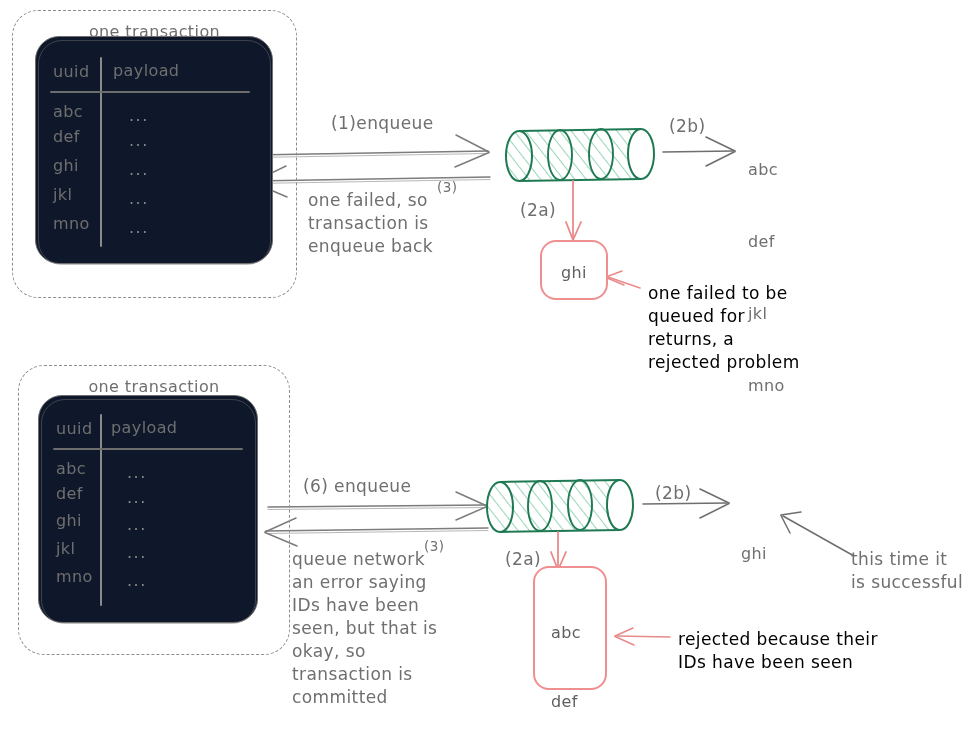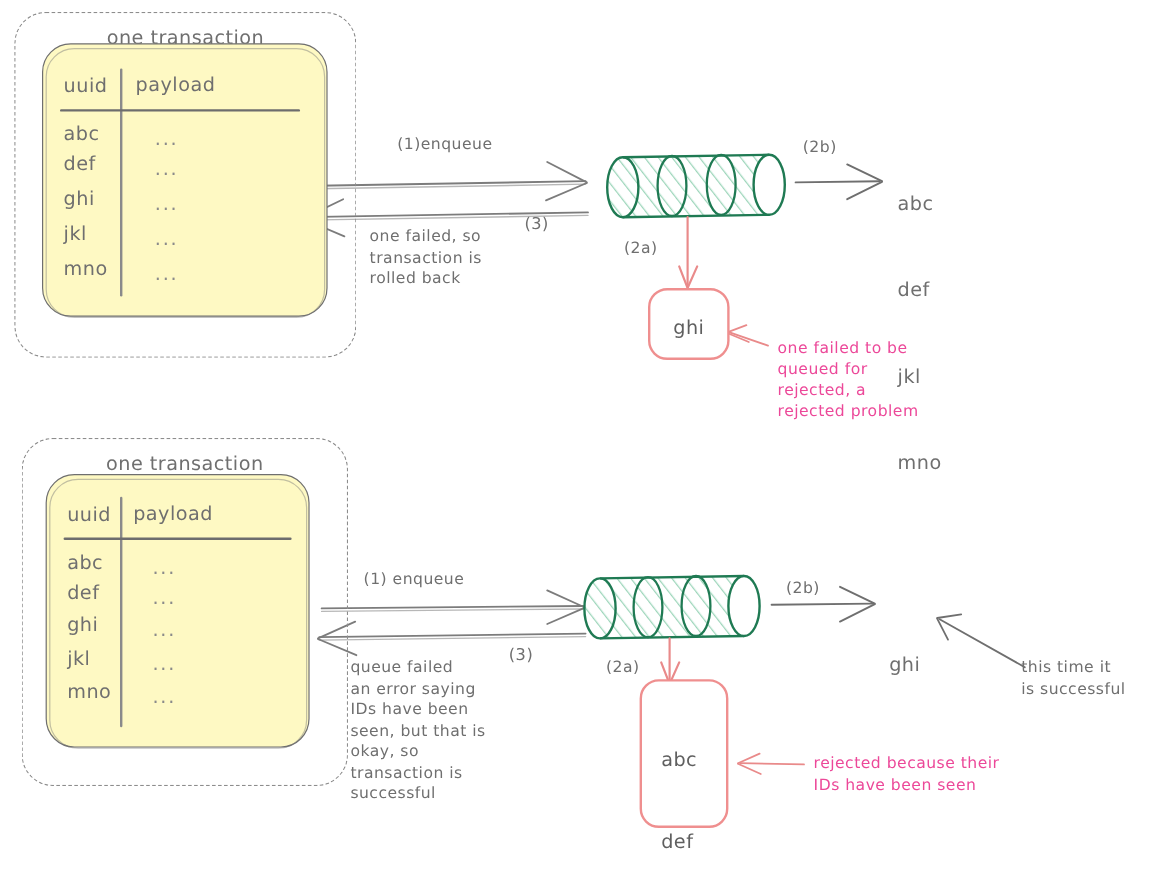--- a/index.html
+++ b/index.html
@@ -13,25 +13,25 @@
   .abs{position:absolute;}
 
   
   .hand{
     font-family:"DejaVu Sans", sans-serif;
     color:#6f6f6f;
     letter-spacing:.4px;
     white-space:pre;
     line-height:1.35;
   }
-  .hand.red{color:#ec4899;}
+  .hand.red{color:#000000;}
   .hand.dark{color:#5f5f5f;}
 
   .t13{font-size:13.5px;}
-  .t14{font-size:13px;}
+  .t14{font-size:17px;}
   .t15{font-size:16px;}
 
   
   .dashed-wrap{
     position:absolute;
     border:1.6px dashed #8d8d8d;
     border-radius:26px;
     box-sizing:border-box;
   }
   .wrap-title{
@@ -40,21 +40,21 @@
     width:100%;
     left:0;
   }
 
   
   .card{
     position:absolute;
     border:1.7px solid #6f6f6f;
     border-radius:24px;
     box-sizing:border-box;
-    background:#fef9c3;
+    background:#0f172a;
   }
   .card:after{
     
     content:"";
     position:absolute;
     left:2px;top:3px;right:1px;bottom:-2px;
     border:1px solid rgba(120,120,120,.45);
     border-radius:24px;
     pointer-events:none;
   }
@@ -246,41 +246,41 @@
     </div>
   </div>
 
   <div class="hand t14 labelpos" style="left:331px;top:112px;">(1)enqueue</div>
 
   <div class="hand t13 labelpos" style="left:437px;top:178px;">(3)</div>
 
   <div class="labelpos" style="left:308px;top:189px;">
     <div class="hand t14">one failed, so</div>
     <div class="hand t14">transaction is</div>
-    <div class="hand t14">rolled back</div>
+    <div class="hand t14">enqueue back</div>
   </div>
 
   <div class="hand t14 labelpos" style="left:520px;top:199px;">(2a)</div>
   <div class="hand t14 labelpos" style="left:669px;top:115px;">(2b)</div>
 
   <div class="listcol t15 hand" style="left:748px;top:110px;">
     <div>abc</div>
     <div>def</div>
     <div>jkl</div>
     <div>mno</div>
   </div>
 
   <div class="redbox" style="left:540px;top:240px;width:68px;height:60px;">
     <div class="rb-txt hand t15 dark" style="top:20px;">ghi</div>
   </div>
 
   <div class="labelpos" style="left:648px;top:282px;">
     <div class="hand red t14">one failed to be</div>
     <div class="hand red t14">queued for</div>
-    <div class="hand red t14">rejected, a</div>
+    <div class="hand red t14">returns, a</div>
     <div class="hand red t14">rejected problem</div>
   </div>
 
 
   <div class="dashed-wrap" style="left:18px;top:365px;width:272px;height:290px;">
     <div class="wrap-title hand t15" style="top:10px;">one transaction</div>
   </div>
 
   <div class="card" style="left:38px;top:395px;width:220px;height:228px;">
     <div class="tbl">
@@ -299,32 +299,32 @@
       <div class="hand t15 rowdots" style="left:88px;top:118px;">...</div>
 
       <div class="hand t15 rowlabel" style="left:17px;top:142px;">jkl</div>
       <div class="hand t15 rowdots" style="left:88px;top:146px;">...</div>
 
       <div class="hand t15 rowlabel" style="left:17px;top:170px;">mno</div>
       <div class="hand t15 rowdots" style="left:88px;top:174px;">...</div>
     </div>
   </div>
 
-  <div class="hand t14 labelpos" style="left:303px;top:475px;">(1) enqueue</div>
+  <div class="hand t14 labelpos" style="left:303px;top:475px;">(6) enqueue</div>
 
   <div class="hand t13 labelpos" style="left:424px;top:537px;">(3)</div>
 
   <div class="labelpos" style="left:292px;top:548px;">
-    <div class="hand t14">queue failed</div>
+    <div class="hand t14">queue network</div>
     <div class="hand t14">an error saying</div>
     <div class="hand t14">IDs have been</div>
     <div class="hand t14">seen, but that is</div>
     <div class="hand t14">okay, so</div>
     <div class="hand t14">transaction is</div>
-    <div class="hand t14">successful</div>
+    <div class="hand t14">committed</div>
   </div>
 
   <div class="hand t14 labelpos" style="left:505px;top:548px;">(2a)</div>
   <div class="hand t14 labelpos" style="left:655px;top:482px;">(2b)</div>
 
   <div class="listcol t15 hand" style="left:741px;top:494px;">
     <div>ghi</div>
   </div>
 
   <div class="redbox" style="left:533px;top:566px;width:74px;height:124px;">

